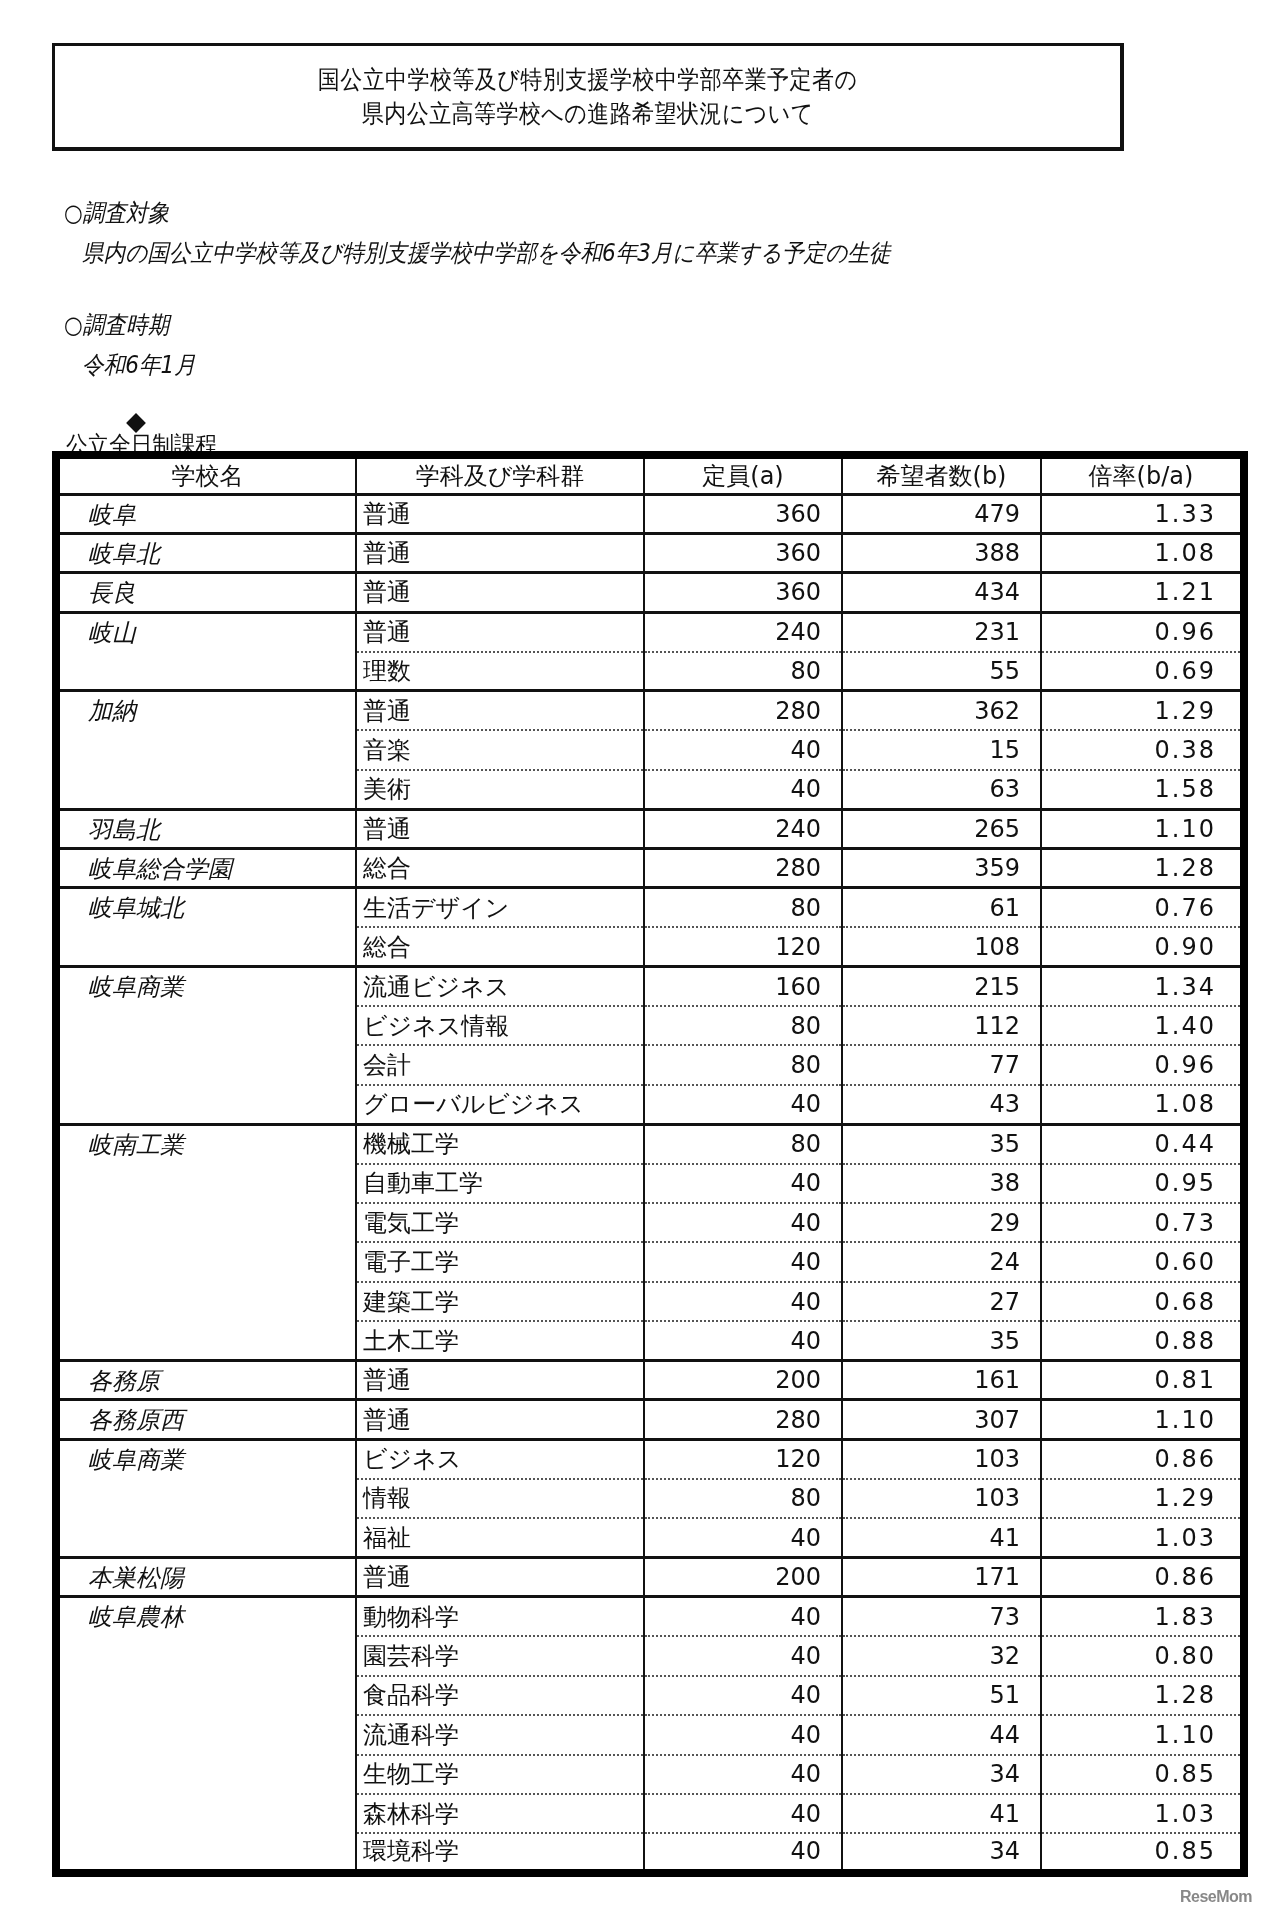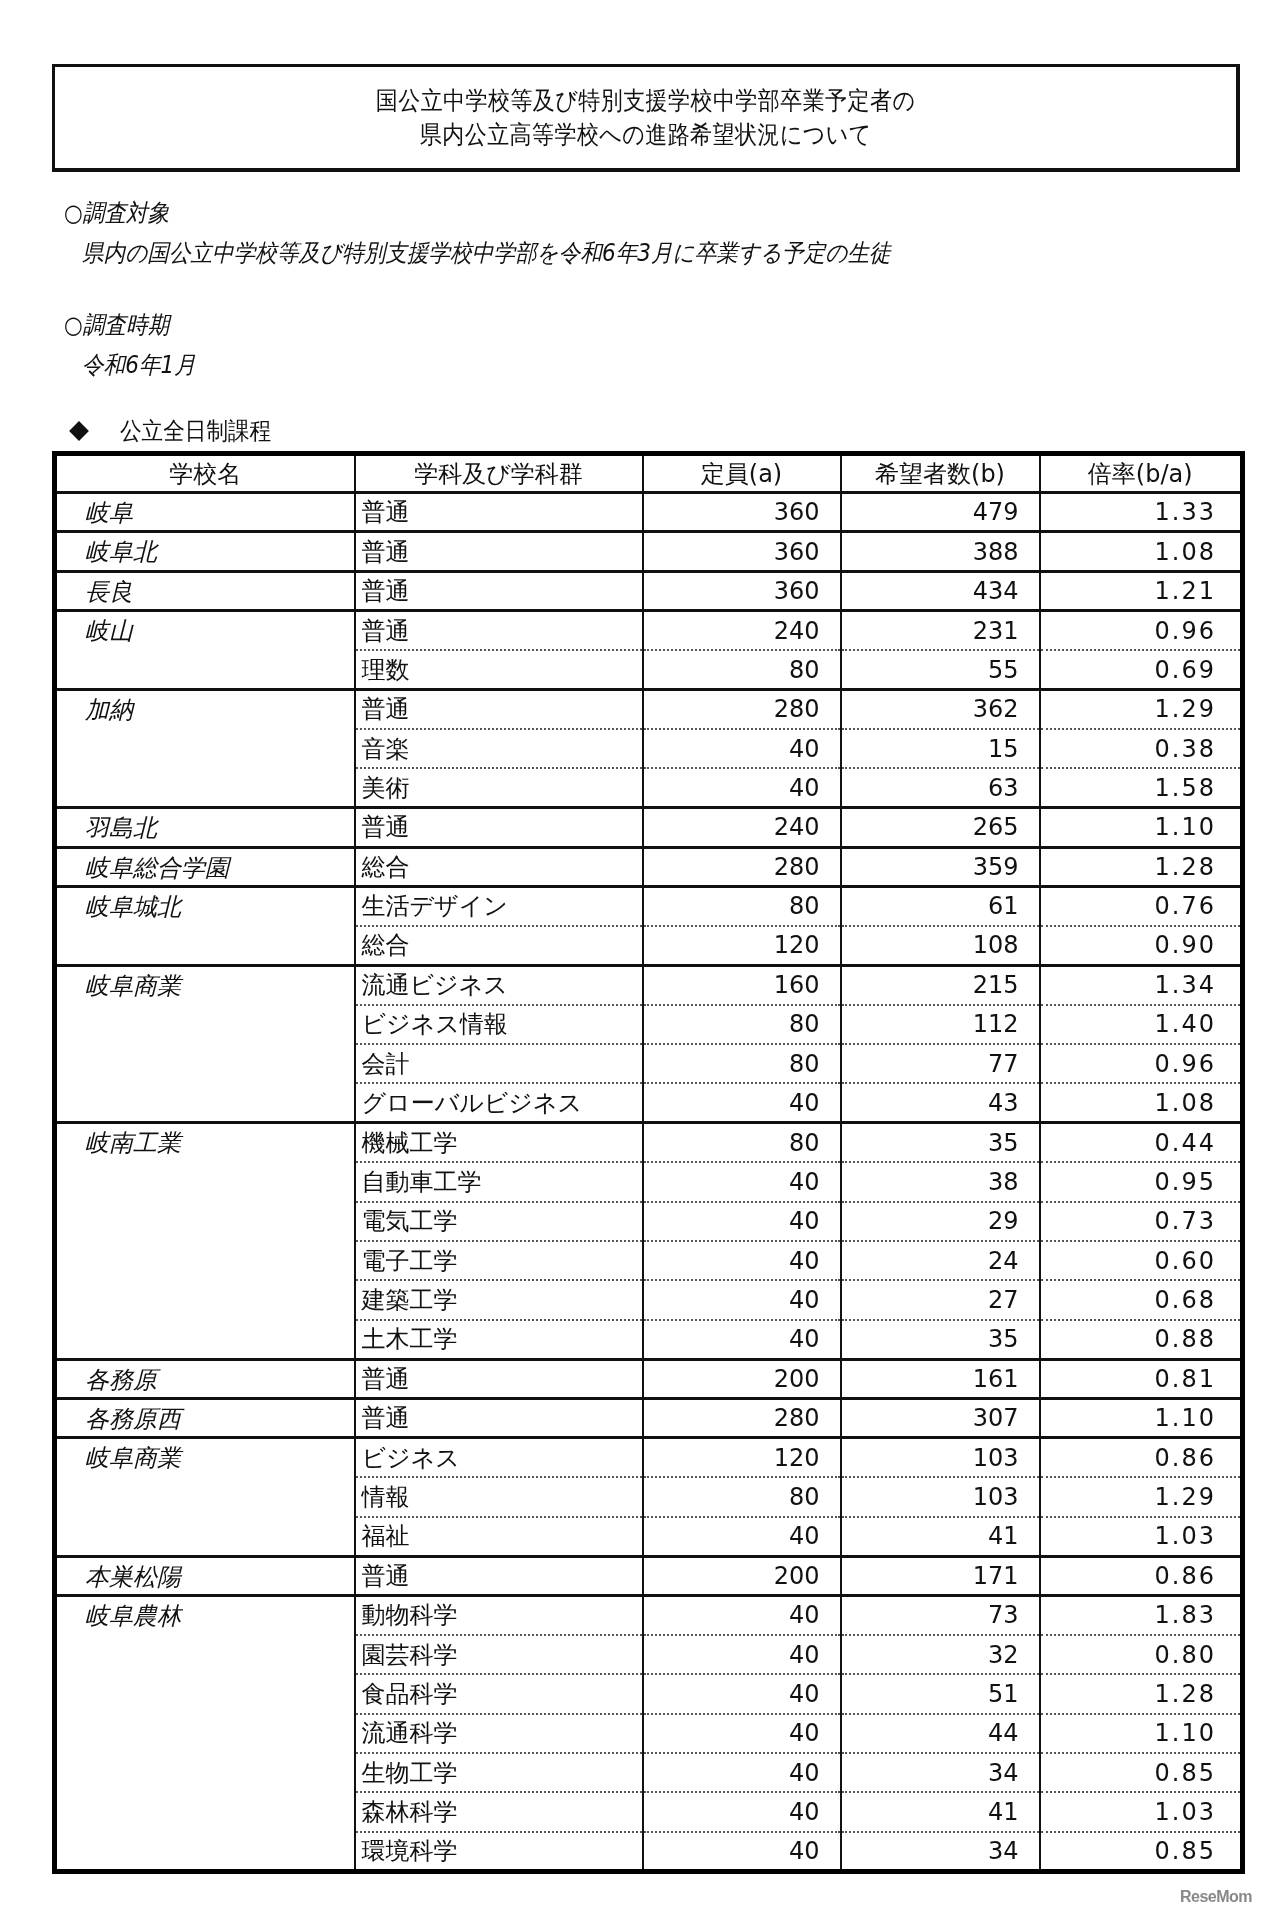--- a/index.html
+++ b/index.html
@@ -1,36 +1,36 @@
 <!DOCTYPE html>
 <html><head>
 <meta charset="utf-8">
 <style>
   * { box-sizing: border-box; margin: 0; padding: 0; }
   html, body { width: 1280px; height: 1923px; background: #ffffff; overflow: hidden; }
   body { position: relative; font-family: "DejaVu Sans", "Liberation Sans", sans-serif; color: #111; }
 
   .title-box {
-    position: absolute; left: 52px; top: 43px; width: 1188px; height: 108px;
+    position: absolute; left: 52px; top: 43px; width: 1072px; height: 108px;
     border: 3px solid #111; border-bottom-width: 4px; border-right-width: 4px;
-    display: flex; flex-direction: column; align-items: center; justify-content: center; margin-top: 21px;
+    display: flex; flex-direction: column; align-items: center; justify-content: center;
   }
   .title-line { font-size: 25px; line-height: 34px; letter-spacing: 0.5px; transform: scaleX(0.88); }
 
   .section { position: absolute; left: 64px; font-size: 24px; line-height: 30px; font-style: italic; }
   .section .body { padding-left: 20px; margin-top: 10px; transform-origin: left; transform: scaleX(0.9); white-space: nowrap; }
   .section .heading { transform-origin: left; transform: scaleX(0.9); white-space: nowrap; }
 
-  .course-heading { position: absolute; left: 66px; top: 416px; font-size: 24px; line-height: 30px; display: flex; align-items: center; }
+  .course-heading { position: absolute; left: 66px; top: 416px; font-size: 24px; line-height: 30px; display: flex; align-items: center; flex-direction: column; }
   .diamond { display: inline-block; width: 14px; height: 14px; background: #111; transform: rotate(45deg); margin: 0 34px 0 6px; }
   .course-label { transform-origin: left; transform: scaleX(0.9); display: inline-block; }
 
   table.results {
     position: absolute; left: 52px; top: 451px; width: 1188px;
-    border-collapse: collapse; border: 5px solid #000000; table-layout: fixed;
+    border-collapse: collapse; border: 8px solid #000000; table-layout: fixed;
   }
   table.results col.c1 { width: 300px; }
   table.results col.c2 { width: 288px; }
   table.results col.c3 { width: 198px; }
   table.results col.c4 { width: 199px; }
   table.results col.c5 { width: 203px; }
   table.results th, table.results td {
     height: 39.4px; font-size: 24px; font-weight: normal; line-height: 30px;
     border-left: 2px solid #111; border-right: 2px solid #111; padding: 0 6px; white-space: nowrap;
   }

